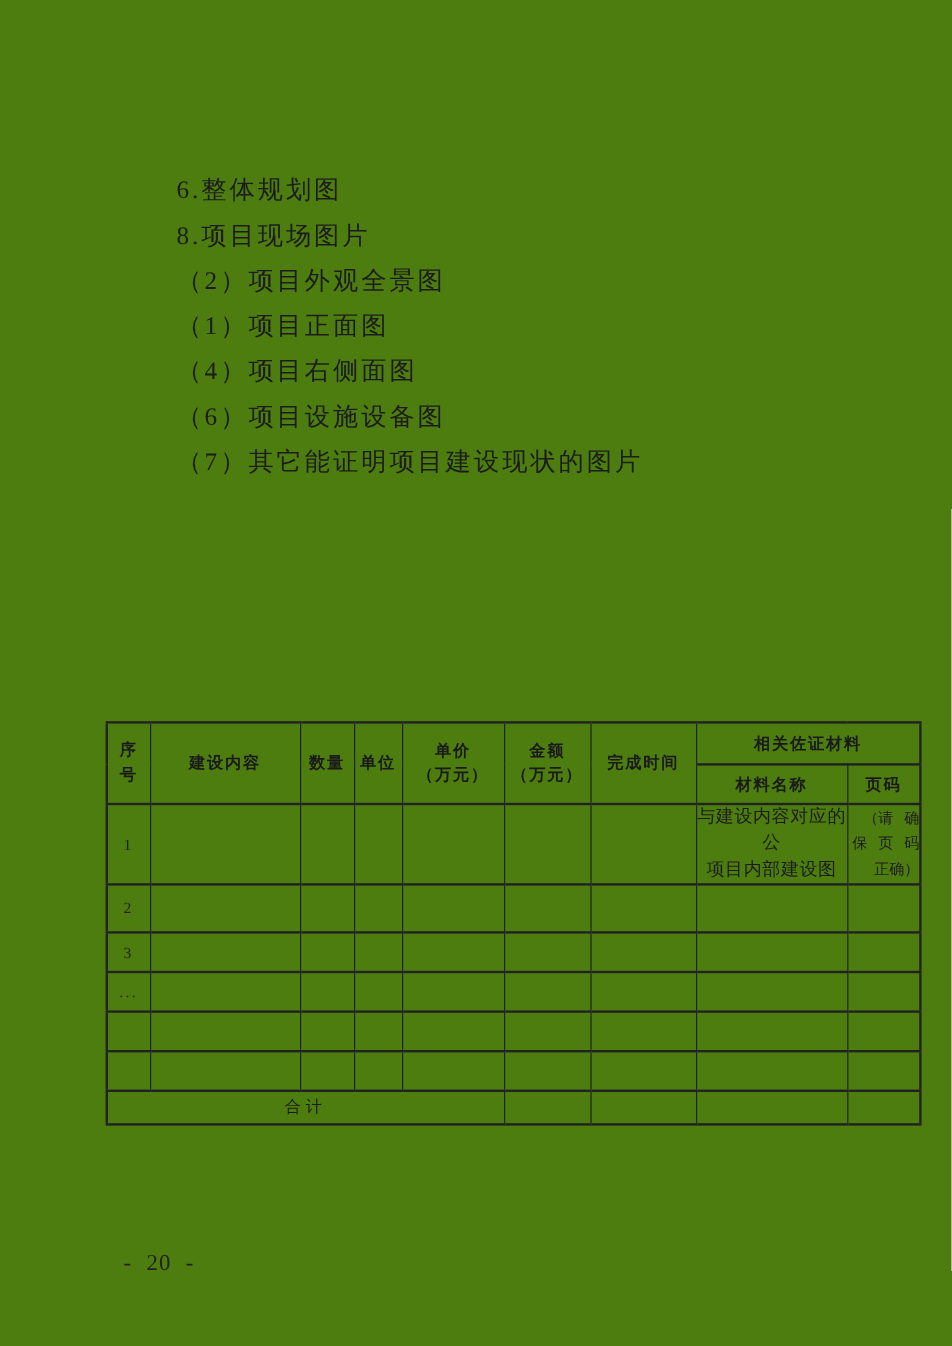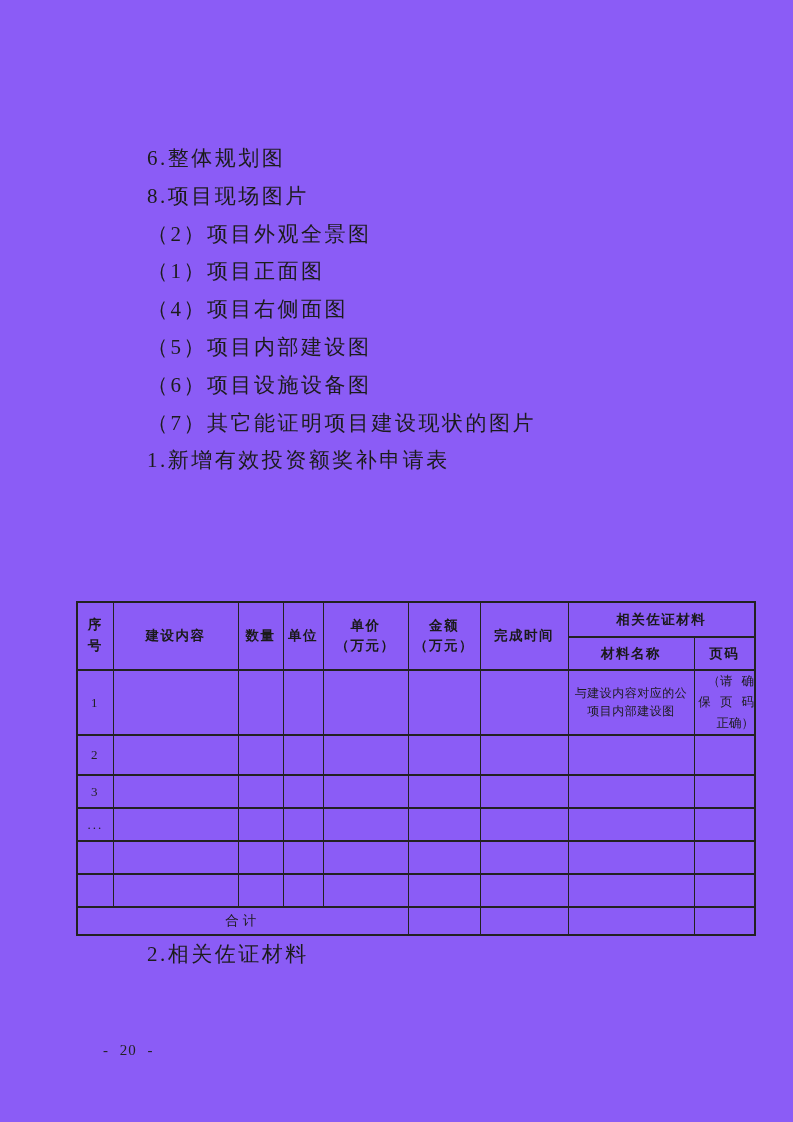--- a/index.html
+++ b/index.html
@@ -1,73 +1,71 @@
 <!DOCTYPE html>
 <html><head>
 <meta charset="utf-8">
 <style>
   html,body {margin:0; padding:0; background:#ffffff;}
   .page {
-    position:relative; width:793px; height:1122px; background:#8b5cf6; overflow:hidden;
+    position:relative; width:793px; height:1122px; background:#4d7c0f; overflow:hidden;
     font-family:"Liberation Serif","DejaVu Serif",serif; color:#1c1c1c;
   }
   
   .list {position:absolute; left:147px; top:140px;}
   .list-item {
     height:37.8px; line-height:37.8px; font-size:21px; letter-spacing:2.5px;
     white-space:nowrap;
   }
   
   .grid {
-    position:absolute; left:76px; top:601px; width:678px;
+    position:absolute; left:88px; top:601px; width:678px;
     border-collapse:collapse; table-layout:fixed; border:2px solid #222222;
   }
   .grid th, .grid td {
     border:1px solid #222222; border-top-width:2px; border-bottom-width:2px;
     padding:0; text-align:center; vertical-align:middle; overflow:hidden;
   }
   .grid th {
     font-family:"Liberation Sans","DejaVu Sans",sans-serif; font-weight:bold;
     font-size:13.5px; letter-spacing:1.5px; color:#1a1a1a;
   }
   .h1 {height:35px;}
   .h2 {height:33px;}
   .rw1 {height:64px;}
   .rw2 {height:40px;}
   .rw3 {height:33px;}
   .rwt {height:28px;}
   .bl {display:block; line-height:1.45;}
   .narrow {display:inline-block; width:16px; word-break:break-all; line-height:1.55; text-align:center;}
   .seq {font-size:13px; letter-spacing:2px; color:#222222;}
-  .material-cell {font-size:12px; line-height:22px; letter-spacing:0.5px; color:#1c1c1c;}
+  .material-cell {font-size:15px; line-height:22px; letter-spacing:0.5px; color:#1c1c1c;}
   .pagenote-cell {
     font-size:12.5px; line-height:21px; text-align:left; vertical-align:middle;
     padding:2px 4px; word-spacing:6px; color:#1c1c1c;
   }
   .pl {display:block;text-align:right;}
   .total-cell {font-size:13.5px; letter-spacing:4px;margin-top:13px;}
   
   .section2 {position:absolute; left:147px; top:936px; height:37.8px; line-height:37.8px; font-size:21px; letter-spacing:2.5px;}
-  .footer {position:absolute; left:103px; top:1042px; font-size:15px; letter-spacing:1px; word-spacing:6px; color:#222222;}
+  .footer {position:absolute; left:103px; top:1042px; font-size:19px; letter-spacing:1px; word-spacing:6px; color:#222222;}
 </style>
 </head>
 <body>
 
 <div class="page">
 
   <div class="list">
     <div class="list-item">6.整体规划图</div>
     <div class="list-item">8.项目现场图片</div>
     <div class="list-item">（2）项目外观全景图</div>
     <div class="list-item">（1）项目正面图</div>
     <div class="list-item">（4）项目右侧面图</div>
-    <div class="list-item">（5）项目内部建设图</div>
     <div class="list-item">（6）项目设施设备图</div>
     <div class="list-item">（7）其它能证明项目建设现状的图片</div>
-    <div class="list-item">1.新增有效投资额奖补申请表</div>
   </div>
 
   <table class="grid">
     <colgroup>
       <col style="width:36px">
         <col style="width:125px">
         <col style="width:45px">
       <col style="width:40px">
         <col style="width:85px">
         <col style="width:72px">
@@ -174,17 +172,16 @@
       <tr class="rwt">
         <td colspan="5" class="total-cell">合计</td>
         <td></td>
         <td></td>
         <td></td>
         <td></td>
       </tr>
     </tbody>
   </table>
 
-  <div class="section2">2.相关佐证材料</div>
 
   <div class="footer">- 20 -</div>
 
 </div>
 
 </body></html>

